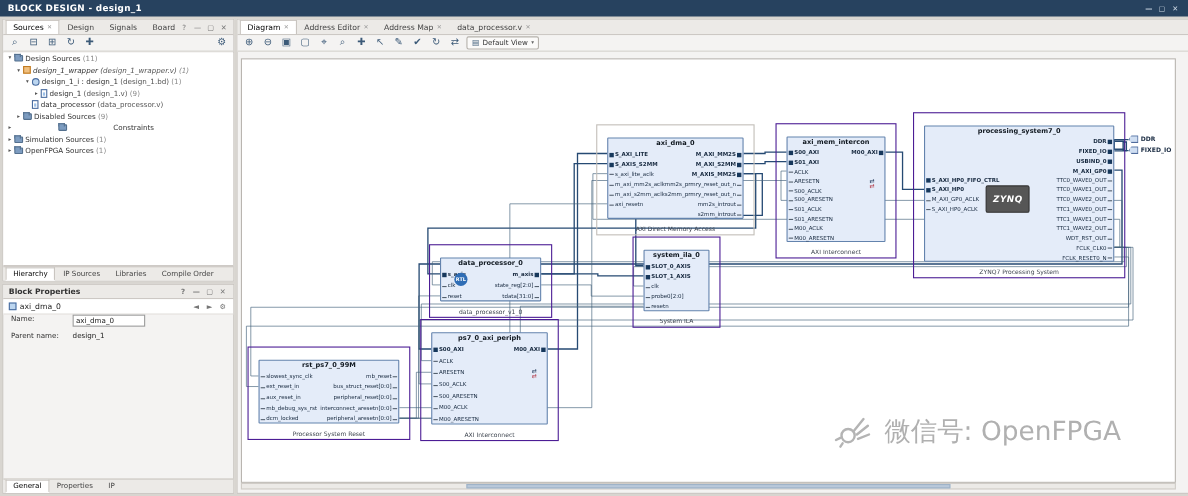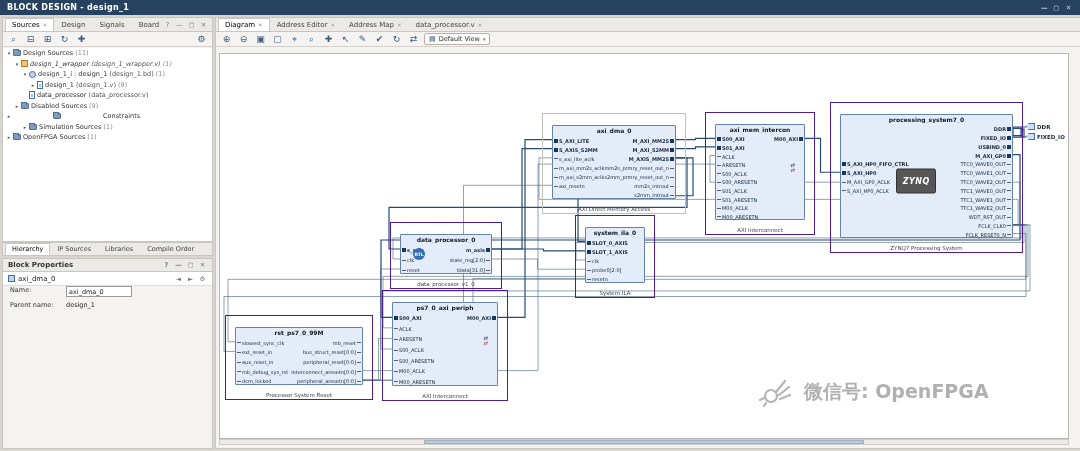--- a/index.html
+++ b/index.html
@@ -66,21 +66,21 @@
 .pm.i{width:4px;height:4px;background:#17385c}
 .pm.p{width:4px;height:1px;background:#54606e}
 .zynq{position:absolute;left:44%;top:54%;transform:translate(-50%,-50%);width:40px;height:25px;background:#565656;border:1px solid #323232;border-radius:2px;display:flex;align-items:center;justify-content:center;color:#fff;font-size:8px;font-weight:bold;font-style:italic;letter-spacing:.5px}
 .rtl{position:absolute;left:12px;top:50%;transform:translateY(-50%);width:12px;height:12px;border-radius:50%;background:#2f6db5;color:#fff;font-size:4.5px;display:flex;align-items:center;justify-content:center;font-weight:bold}
 .xbar{position:absolute;right:9px;top:46%;transform:translateY(-50%);display:flex;flex-direction:column;line-height:5px;font-size:5.5px}
 .xbar .xa{color:#1d3557}
 .xbar .xb{color:#b23a48}
 .xport{position:absolute;display:flex;align-items:center;gap:2px;z-index:3}
 .xshape{width:9px;height:7px;background:#cfdef2;border:1px solid #4f6b9c;clip-path:polygon(0 50%,30% 0,100% 0,100% 100%,30% 100%)}
 .xlab{font-size:5.5px;font-weight:bold;color:#16283f}
-.wm{position:absolute;left:538px;top:322px;display:flex;align-items:center;gap:10px;z-index:4;color:#b0b0b0;font-size:19px;font-weight:bold;text-shadow:0 1px 0 #fff,0 0 4px #fff;white-space:nowrap}
+.wm{position:absolute;left:538px;top:322px;display:flex;align-items:center;gap:10px;z-index:4;color:#b0b0b0;font-size:24px;font-weight:normal;text-shadow:0 1px 0 #fff,0 0 4px #fff;white-space:nowrap}
 #conn-svg{position:absolute;left:0;top:0;z-index:1;pointer-events:none}
 </style>
 </head>
 <body>
 
 <div class="banner">
   <span>BLOCK DESIGN - design_1</span>
   <span class="sp"></span>
   <span class="wc" id="banner-wc">
       <span class="wcb">—</span>
@@ -160,21 +160,21 @@
         <span class="arr">▸</span>
         <span class="ic ic-folder"></span>
         <span class="tlab">Disabled Sources</span>
         <span class="tcnt">&nbsp;(9)</span>
       </div>
       <div class="trow" style="padding-left: 2px; gap: 40px;">
         <span class="arr">▸</span>
         <span class="ic ic-folder"></span>
         <span class="tlab">Constraints</span>
       </div>
-      <div class="trow" style="padding-left: 18px;">
+      <div class="trow" style="padding-left: 2px;">
         <span class="arr">▸</span>
         <span class="ic ic-folder"></span>
         <span class="tlab">Simulation Sources</span>
         <span class="tcnt">&nbsp;(1)</span>
       </div>
       <div class="trow" style="padding-left: 2px;">
         <span class="arr">▸</span>
         <span class="ic ic-folder"></span>
         <span class="tlab">OpenFPGA Sources</span>
         <span class="tcnt">&nbsp;(1)</span>
@@ -211,20 +211,25 @@
   </div>
   <div id="fields">
       <div class="field">
         <span class="lab">Name:</span>
         <input value="axi_dma_0" style="">
       </div>
       <div class="field">
         <span class="lab">Parent name:</span>
         <span class="val">design_1</span>
       </div>
+    </div>
+  <div class="btabs" id="prop-btabs">
+      <div class="btab active">General</div>
+      <div class="btab">Properties</div>
+      <div class="btab">IP</div>
     </div>
 </div>
 
 <div class="panel" id="main">
   <div class="tabbar" id="main-tabs">
       <div class="tab active">
         <span class="tl">Diagram</span>
         <span class="x">✕</span>
       </div>
       <div class="tab">

